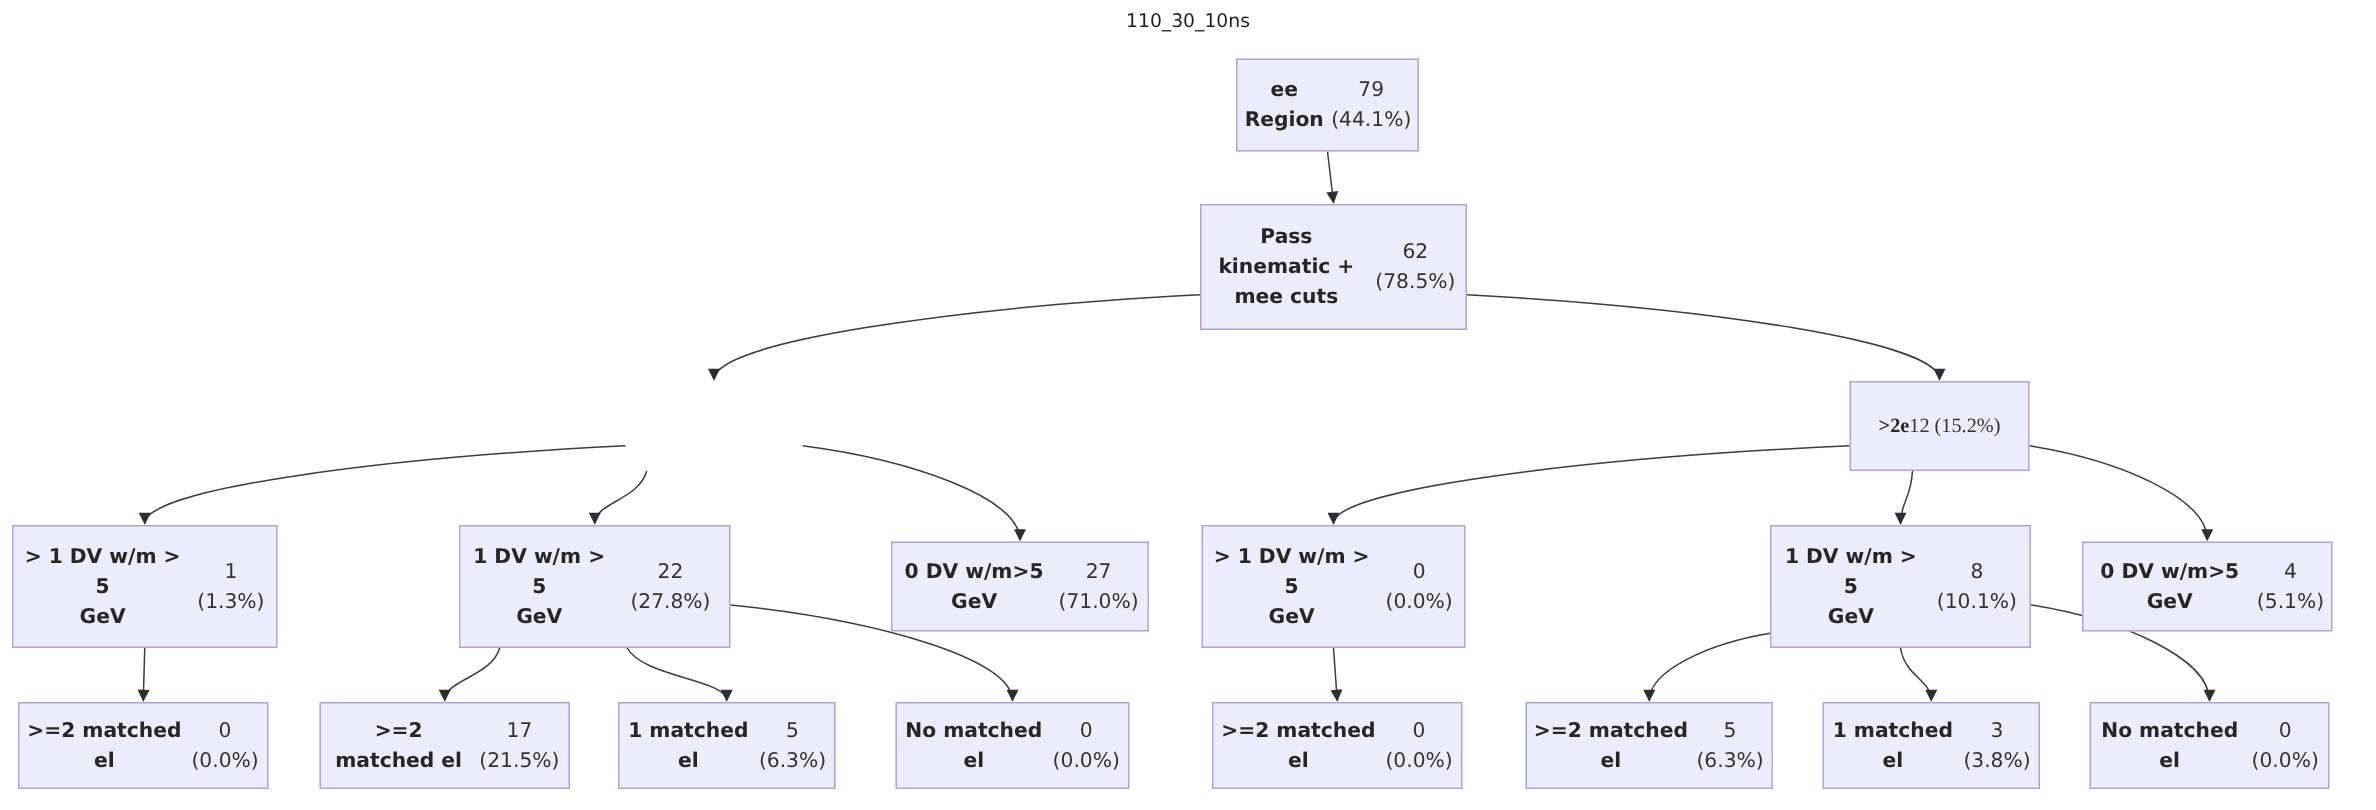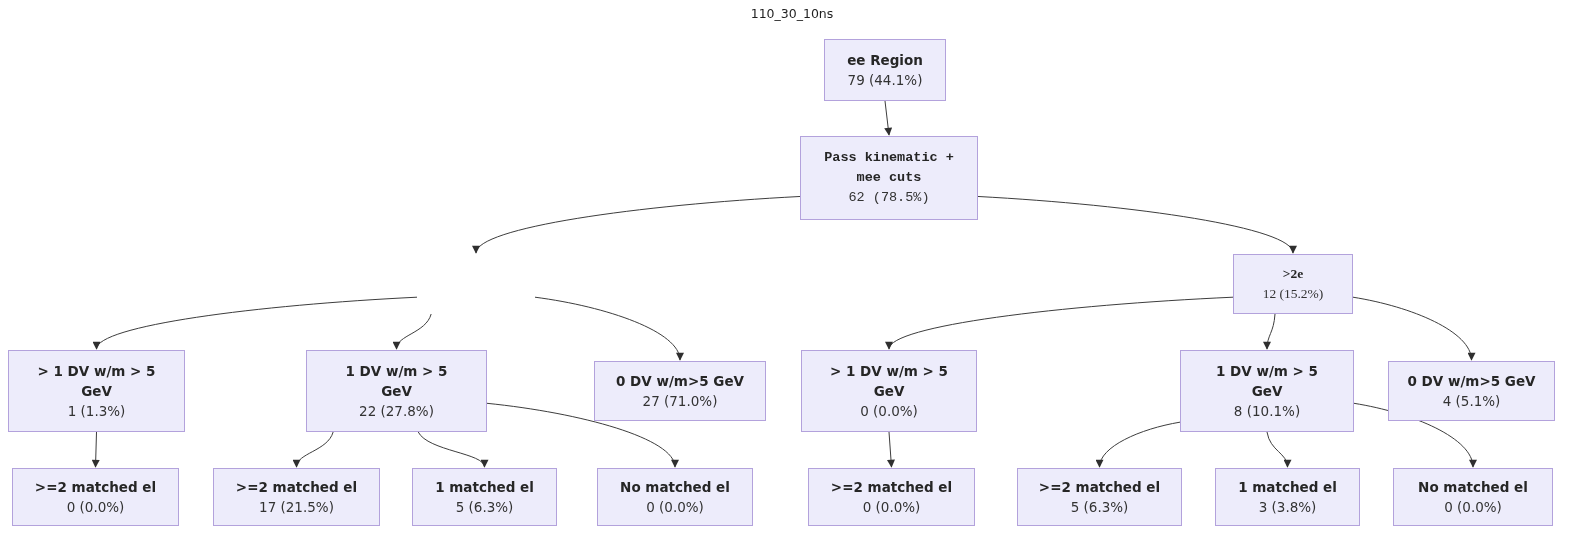--- a/index.html
+++ b/index.html
@@ -31,21 +31,20 @@
     stroke: var(--edge, #3d3d3d);
     stroke-width: 1;
   }
   .node {
     position: absolute;
     z-index: 1;
     box-sizing: border-box;
     background: var(--node-fill, #edecfb);
     border: 1px solid var(--node-border, #b3a2dc);
     display: flex;
-    flex-direction: column;
     align-items: center;
     justify-content: center;
     text-align: center;
     padding: 2px;
   }
   .node-label {
     font-weight: bold;
     font-size: 13.5px;
     line-height: 20px;
     color: var(--label, #262626);
@@ -87,21 +86,21 @@
       <path d="M1180,422.15999999999997 C1139.75,428.88599999999997 1099.5,446.822 1099.5,467" class="edge" marker-end="url(#arrow)"></path>
       <path d="M1267,432 C1270.075,451.25 1287.5,453 1287.5,467" class="edge" marker-end="url(#arrow)"></path>
       <path d="M1354,403.3 C1413.5,412.855 1473,438.335 1473,467" class="edge" marker-end="url(#arrow)"></path>
     </svg>
 
   <div class="node" style="left: 824px; top: 39px; width: 122px; height: 62px;">
     <div class="node-label">ee Region</div>
     <div class="node-count">79 (44.1%)</div>
   </div>
 
-  <div class="node" style="left: 800px; top: 136px; width: 178px; height: 84px; font-family: Liberation Mono, monospace;">
+  <div class="node" style="left: 800px; top: 136px; width: 178px; height: 84px;">
     <div class="node-label">Pass kinematic +
 mee cuts</div>
     <div class="node-count">62 (78.5%)</div>
   </div>
 
 
   <div class="node" style="left: 1233px; top: 254px; width: 120px; height: 60px; font-family: Liberation Serif, serif;">
     <div class="node-label">&gt;2e</div>
     <div class="node-count">12 (15.2%)</div>
   </div>

